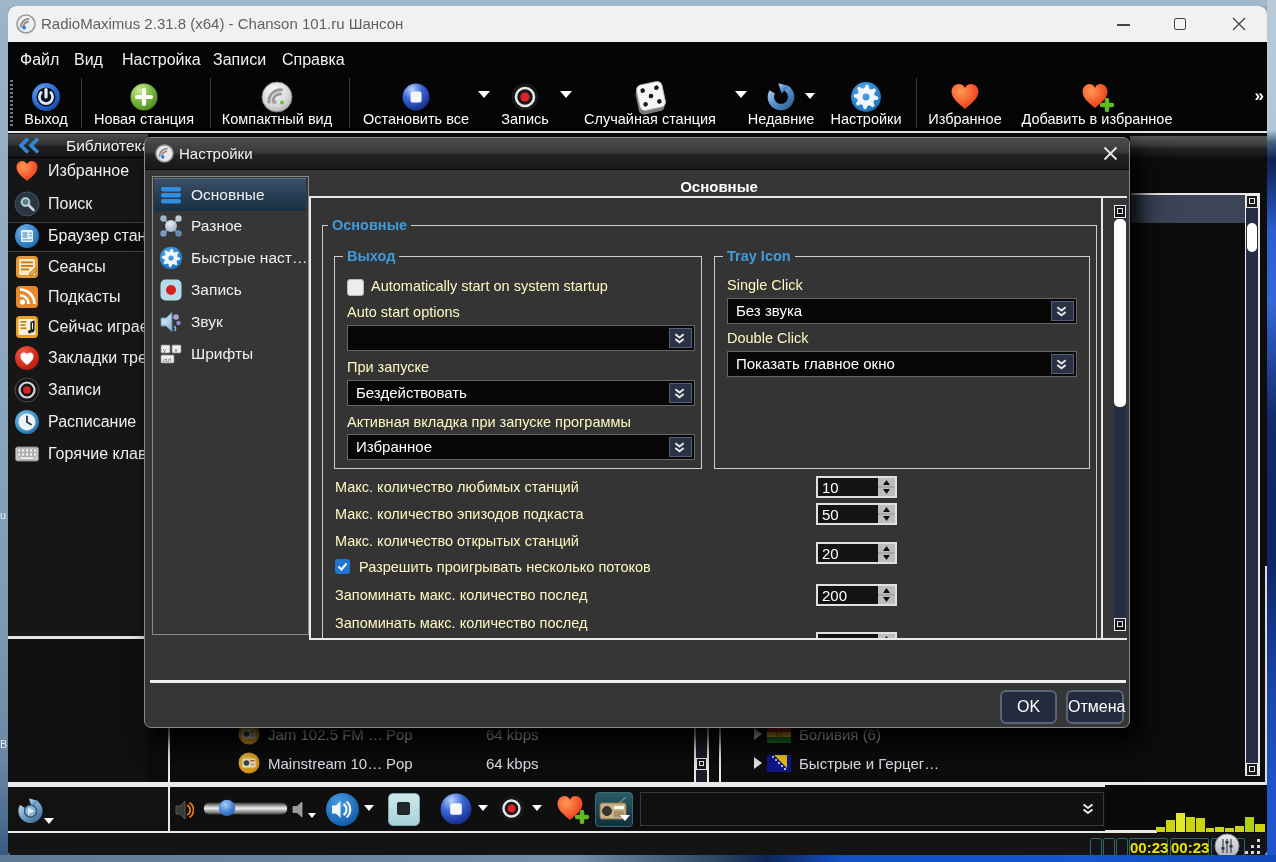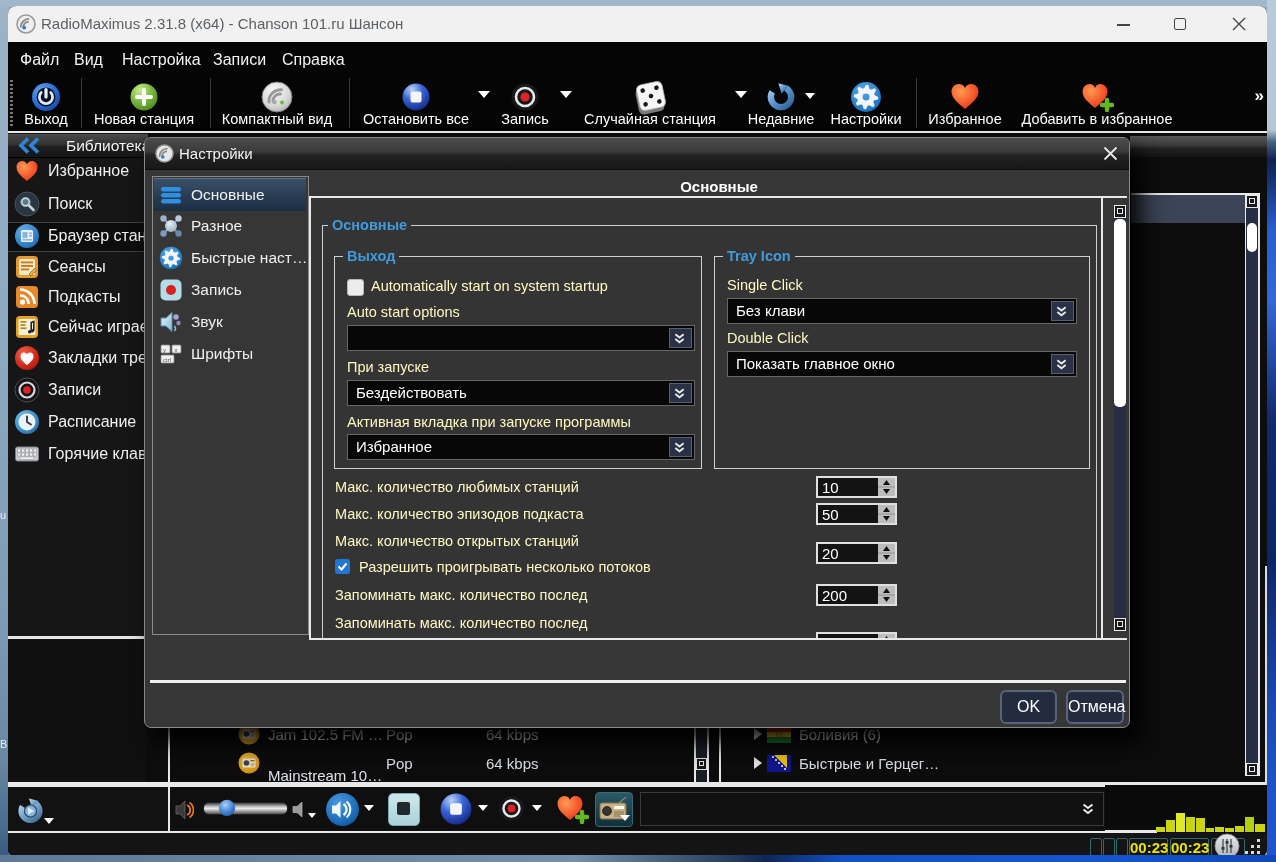--- a/index.html
+++ b/index.html
@@ -389,21 +389,21 @@
     <div class="lrow" style="left:122px;top:593px;">Jam 102.5 FM …</div>
     <div class="lrow" style="left:240px;top:593px;">Pop</div>
     <div class="lrow" style="left:340px;top:593px;">64 kbps</div>
     <svg style="position:absolute;left:92px;top:619px;" width="22" height="22" viewBox="0 0 22 22">
       <circle cx="11" cy="11" r="10.5" fill="url(#gold)"></circle>
       <rect x="4.5" y="6.5" width="13" height="9" rx="1.2" fill="#f0e8d0"></rect>
       <circle cx="8.5" cy="11" r="2.8" fill="#3a4450"></circle>
       <rect x="12.5" y="11" width="4" height="3.4" fill="#c8b890"></rect>
       <rect x="12.5" y="8" width="4" height="1.4" fill="#c05818"></rect>
     </svg>
-    <div class="lrow" style="left:122px;top:622px;margin-top:12px;">Mainstream 10…</div>
+    <div class="lrow" style="left:122px;top:622px;">Mainstream 10…</div>
     <div class="lrow" style="left:240px;top:622px;">Pop</div>
     <div class="lrow" style="left:340px;top:622px;">64 kbps</div>
 
     <div style="position:absolute;left:548px;top:560px;width:2px;height:89px;background:#ececec;"></div>
     <div style="position:absolute;left:550px;top:560px;width:11px;height:89px;background:#1a1e28;"></div>
     <div style="position:absolute;left:561px;top:560px;width:2px;height:89px;background:#ececec;"></div>
     <div style="position:absolute;left:550px;top:625px;width:9px;height:10px;background:#16181c;border:1px solid #e9e9e9;">
           <div style="position:absolute;left:2px;top:2px;width:3px;height:3px;border:1px solid #e9e9e9;"></div>
         </div>
 
@@ -695,21 +695,21 @@
               <path d="M2.5 2.5 L7 6 L11.5 2.5 M2.5 7.5 L7 11 L11.5 7.5" stroke="#e8e8e8" stroke-width="2" fill="none"></path>
             </svg>
           </div>
     </div>
 
     <div class="gbox" style="left:403px;top:58px;width:374px;height:211px;">
           <div class="glab" style="left:8px;">Tray Icon</div>
         </div>
     <div class="dlab" style="left:416px;top:79px;">Single Click</div>
     <div class="combo" style="left:416px;top:100px;width:348px;">
-      <div class="tx">Без клави</div>
+      <div class="tx">Без звука</div>
       <div class="bt">
             <svg style="position:absolute;left:3px;top:3px;" width="13" height="13" viewBox="0 0 14 14">
               <path d="M2.5 2.5 L7 6 L11.5 2.5 M2.5 7.5 L7 11 L11.5 7.5" stroke="#e8e8e8" stroke-width="2" fill="none"></path>
             </svg>
           </div>
     </div>
     <div class="dlab" style="left:416px;top:132px;">Double Click</div>
     <div class="combo" style="left:416px;top:153px;width:348px;">
       <div class="tx">Показать главное окно</div>
       <div class="bt">

